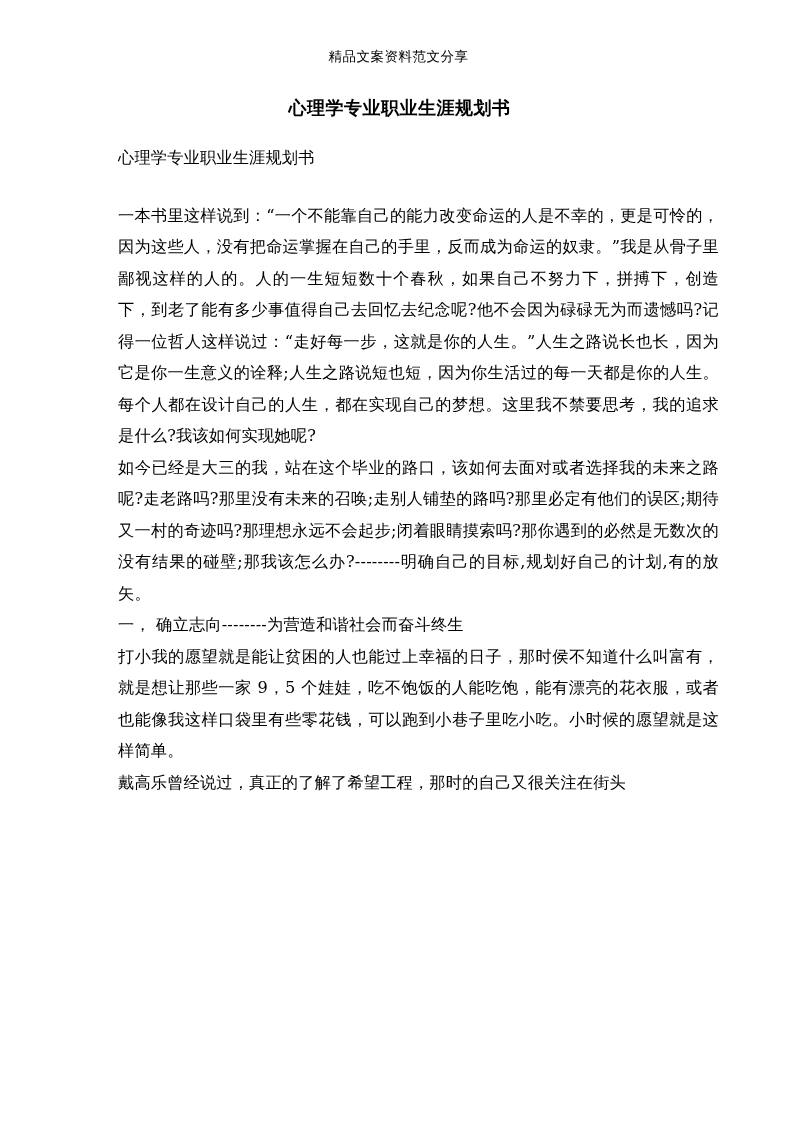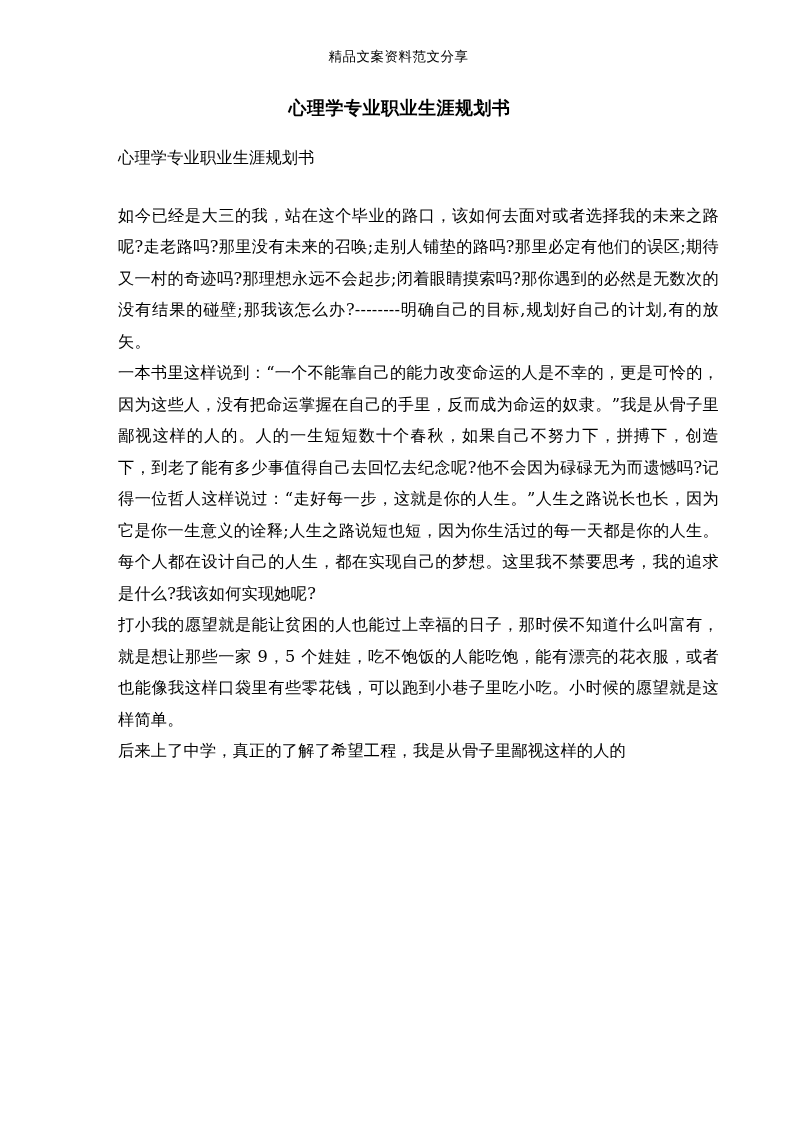--- a/index.html
+++ b/index.html
@@ -60,19 +60,20 @@
 <body>
 
 <div class="page">
 
   <div class="header-note">精品文案资料范文分享</div>
 
   <h1 class="doc-title">心理学专业职业生涯规划书</h1>
 
   <div class="body-text">
     <p class="para spaced-after">心理学专业职业生涯规划书</p>
+    <p class="para">一本书里这样说到：“一个不能靠自己的能力改变命运的人是不幸的，更是可怜的，因为这些人，没有把命运掌握在自己的手里，反而成为命运的奴隶。”我是从骨子里鄙视这样的人的。人的一生短短数十个春秋，如果自己不努力下，拼搏下，创造下，到老了能有多少事值得自己去回忆去纪念呢?他不会因为碌碌无为而遗憾吗?记得一位哲人这样说过：“走好每一步，这就是你的人生。”人生之路说长也长，因为它是你一生意义的诠释;人生之路说短也短，因为你生活过的每一天都是你的人生。每个人都在设计自己的人生，都在实现自己的梦想。这里我不禁要思考，我的追求是什么?我该如何实现她呢?</p>
     <p class="para">如今已经是大三的我，站在这个毕业的路口，该如何去面对或者选择我的未来之路呢?走老路吗?那里没有未来的召唤;走别人铺垫的路吗?那里必定有他们的误区;期待又一村的奇迹吗?那理想永远不会起步;闭着眼睛摸索吗?那你遇到的必然是无数次的没有结果的碰壁;那我该怎么办?--------明确自己的目标,规划好自己的计划,有的放矢。</p>
-    <p class="para">一本书里这样说到：“一个不能靠自己的能力改变命运的人是不幸的，更是可怜的，因为这些人，没有把命运掌握在自己的手里，反而成为命运的奴隶。”我是从骨子里鄙视这样的人的。人的一生短短数十个春秋，如果自己不努力下，拼搏下，创造下，到老了能有多少事值得自己去回忆去纪念呢?他不会因为碌碌无为而遗憾吗?记得一位哲人这样说过：“走好每一步，这就是你的人生。”人生之路说长也长，因为它是你一生意义的诠释;人生之路说短也短，因为你生活过的每一天都是你的人生。每个人都在设计自己的人生，都在实现自己的梦想。这里我不禁要思考，我的追求是什么?我该如何实现她呢?</p>
+    <p class="para">一， 确立志向--------为营造和谐社会而奋斗终生</p>
     <p class="para">打小我的愿望就是能让贫困的人也能过上幸福的日子，那时侯不知道什么叫富有，就是想让那些一家 9，5 个娃娃，吃不饱饭的人能吃饱，能有漂亮的花衣服，或者也能像我这样口袋里有些零花钱，可以跑到小巷子里吃小吃。小时候的愿望就是这样简单。</p>
-    <p class="para">后来上了中学，真正的了解了希望工程，我是从骨子里鄙视这样的人的</p>
+    <p class="para">戴高乐曾经说过，真正的了解了希望工程，那时的自己又很关注在街头</p>
   </div>
 
 </div>
 
 </body></html>

